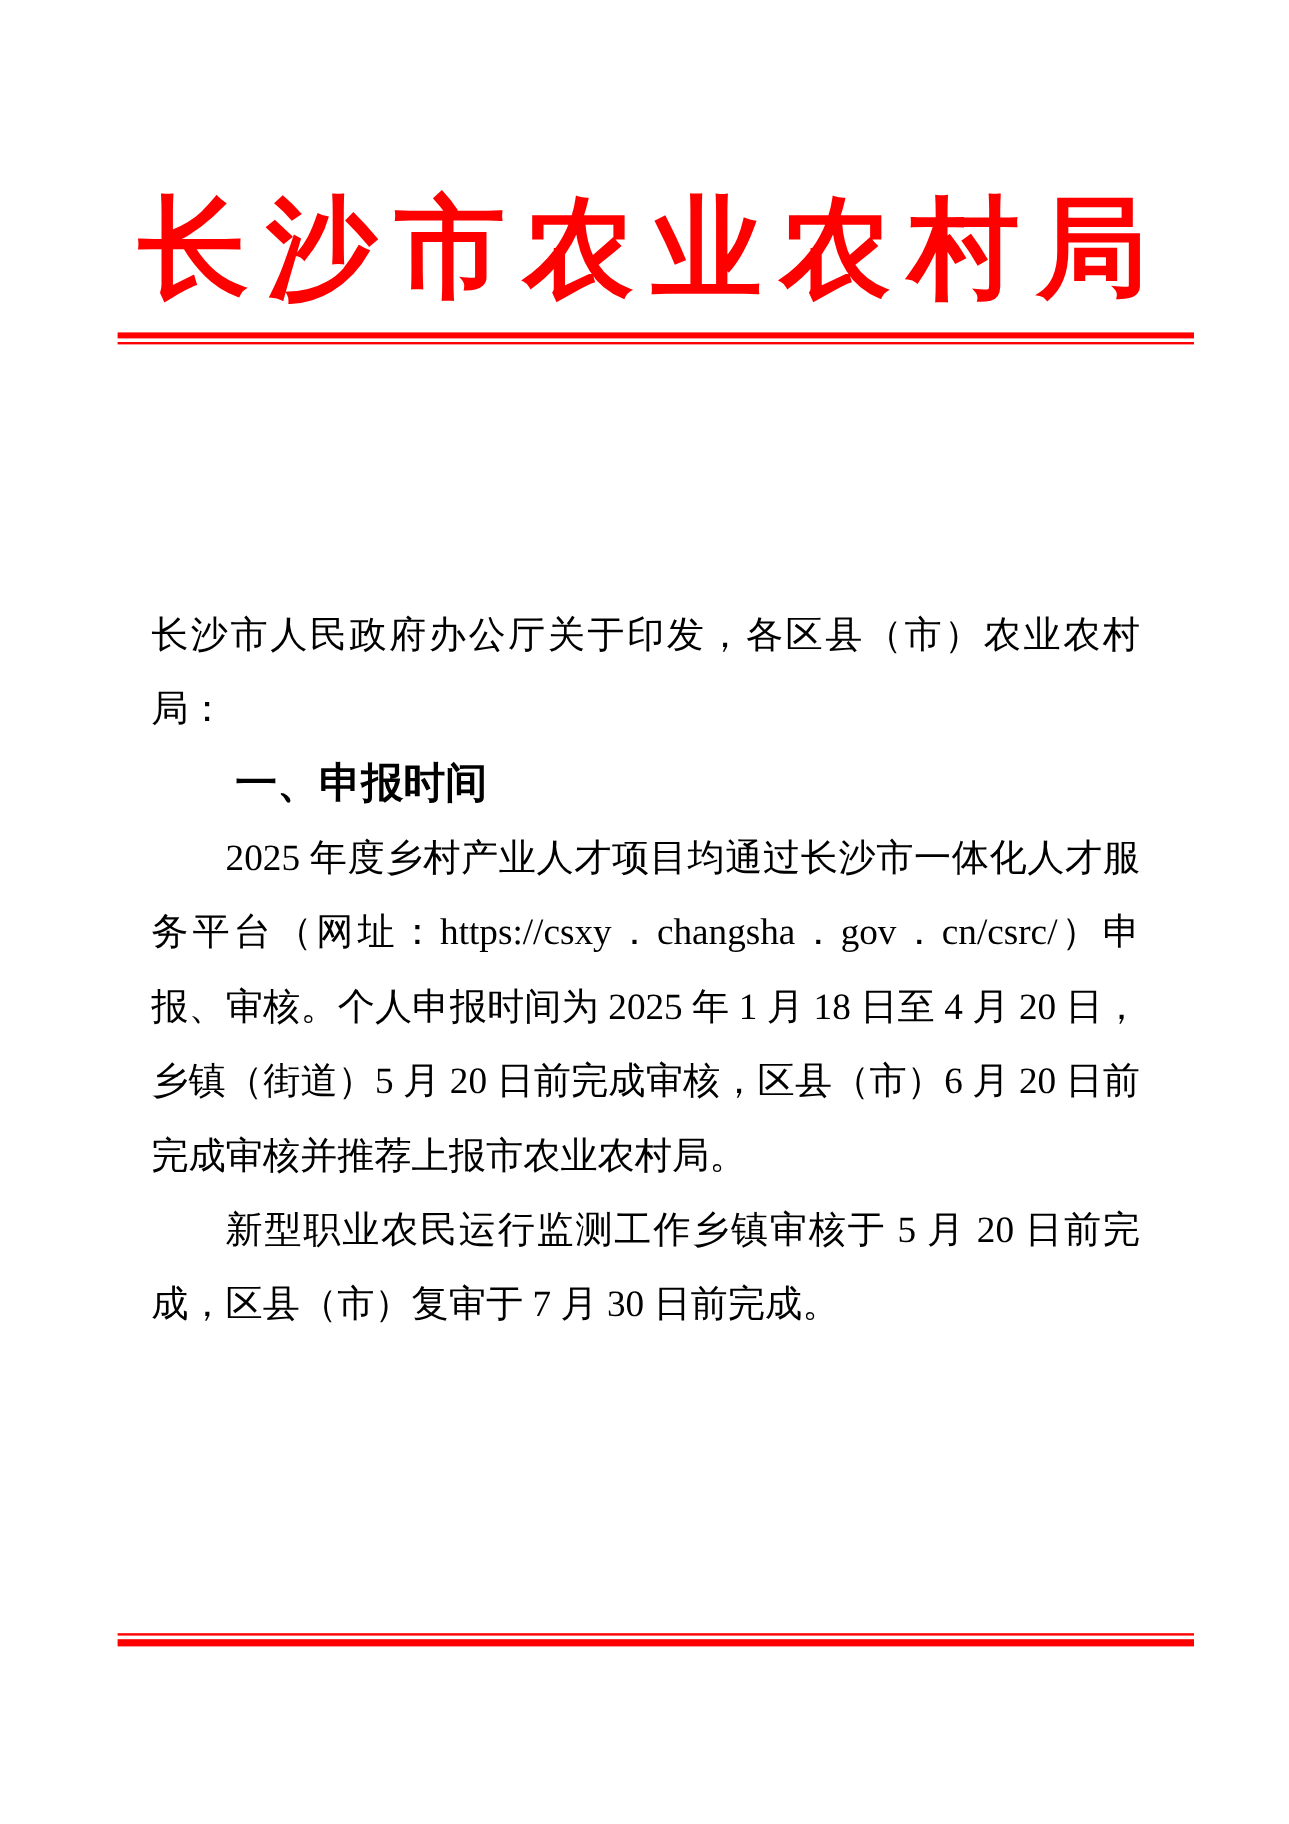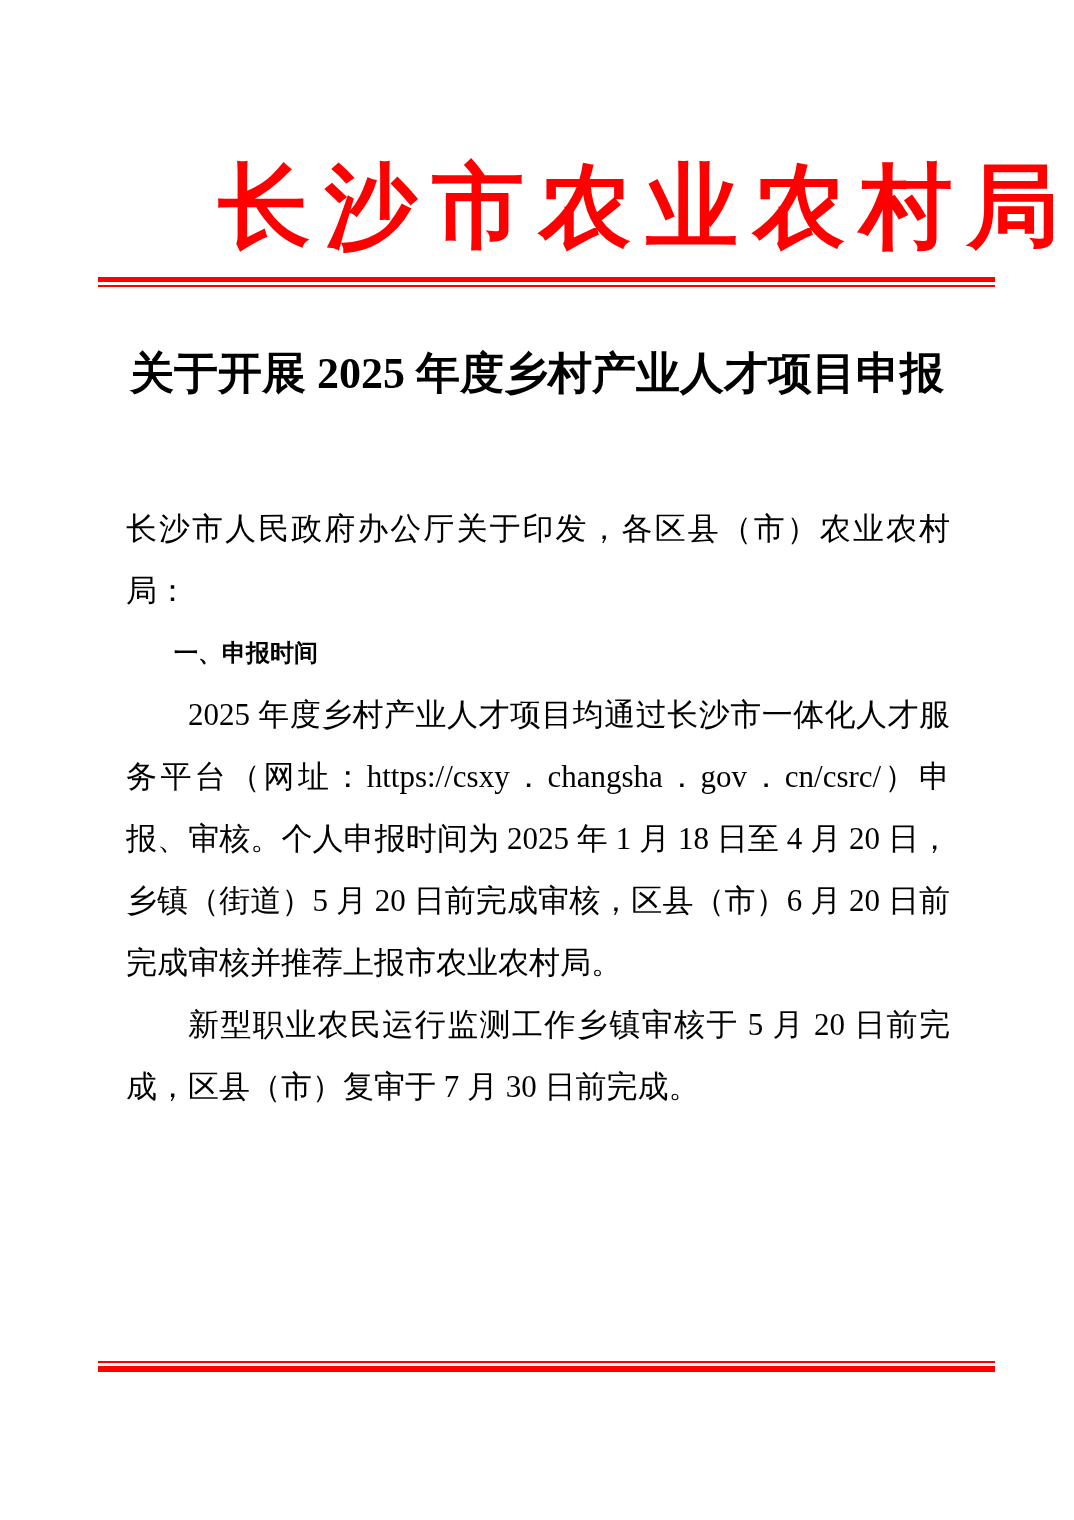--- a/index.html
+++ b/index.html
@@ -11,21 +11,21 @@
     overflow: hidden;
     font-family: "Liberation Serif", "DejaVu Serif", serif;
     color: #000000;
   }
   
   .agency-name {
     position: absolute;
     top: 142px;
     left: 0;
     right: 0;
-    text-align: right;
+    text-align: center;
     color: #ff0000;
     font-size: 92px;
     font-weight: bold;
     letter-spacing: 15px;
     line-height: 130px;
     white-space: nowrap;
     margin-left: 12px;
   }
   .rule {
     position: absolute;
@@ -67,35 +67,34 @@
   .doc-body p {
     margin: 0;
     text-justify: inter-ideograph;
   }
   .indent { text-indent: 2em; }
   .section-heading {
     margin: 0;
     text-indent: 2em;
     font-family: "Liberation Sans", "DejaVu Sans", sans-serif;
     font-weight: bold;
-    font-size: 24px;
+    font-size: 35px;
     line-height: 62px;
   }
 </style>
 </head>
 <body>
 
 <div class="page">
 
   <div class="agency-name">长沙市农业农村局</div>
 
   <div class="rule rule-top"></div>
 
   <div class="doc-title">
-    <div>关于开展 2025 年度乡村产业人才项目申报</div>
   </div>
 
   <div class="doc-body">
     <p>长沙市人民政府办公厅关于印发，各区县（市）农业农村局：</p>
     <p class="section-heading">一、申报时间</p>
     <p class="indent">2025 年度乡村产业人才项目均通过长沙市一体化人才服务平台（网址：https://csxy．changsha．gov．cn/csrc/）申报、审核。个人申报时间为 2025 年 1 月 18 日至 4 月 20 日，乡镇（街道）5 月 20 日前完成审核，区县（市）6 月 20 日前完成审核并推荐上报市农业农村局。</p>
     <p class="indent">新型职业农民运行监测工作乡镇审核于 5 月 20 日前完成，区县（市）复审于 7 月 30 日前完成。</p>
   </div>
 
   <div class="rule rule-bottom"></div>

